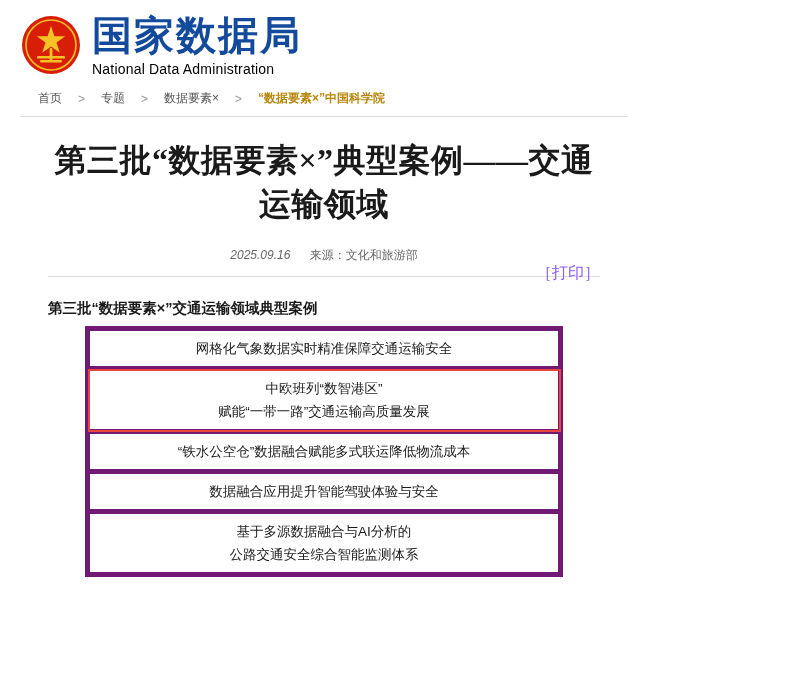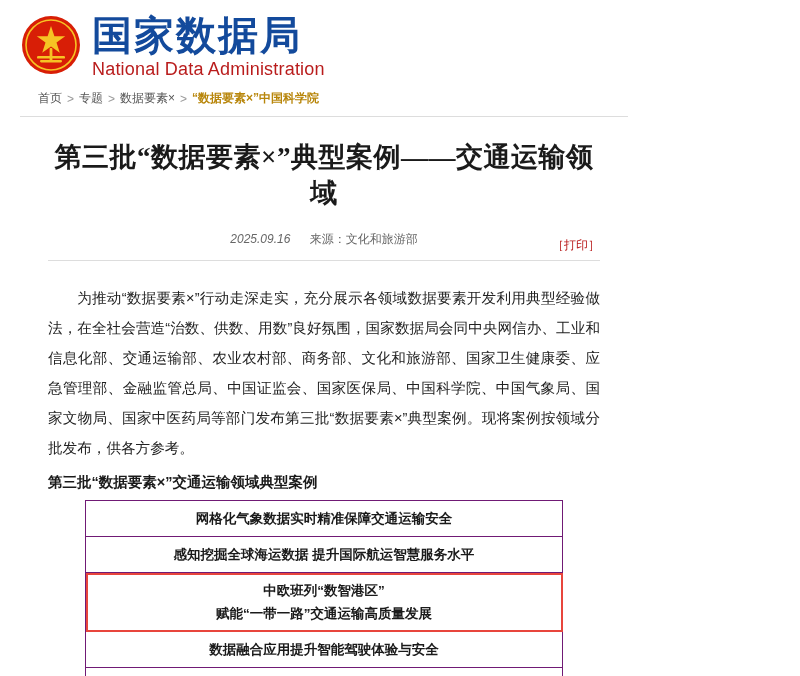--- a/index.html
+++ b/index.html
@@ -41,35 +41,35 @@
   }
   .logo-cn {
     font-family: "Liberation Serif", serif;
     font-size: 40px;
     font-weight: bold;
     color: #134a9c;
     letter-spacing: 2px;
     line-height: 44px;
   }
   .logo-en {
-    font-size: 18px;
-    color: #b91c1c;
+    font-size: 14px;
+    color: #000000;
     letter-spacing: 0.2px;
     line-height: 18px;
     margin-top: 2px;
   }
 
   
   .breadcrumb {
     margin: 12px 0 0 38px;
     font-size: 12px;
     color: #555555;
     display: flex;
     align-items: center;
-    gap: 5px;
+    gap: 16px;
   }
   .breadcrumb a {
     color: #555555;
     text-decoration: none;
   }
   .breadcrumb .sep {
     color: #999999;
   }
   .breadcrumb .current {
     color: #b8860b;
@@ -81,40 +81,40 @@
     border-top: 1px solid #dddddd;
   }
 
   
   .article {
     padding: 0 48px;
   }
   .article-title {
     text-align: center;
     font-family: "Liberation Serif", serif;
-    font-size: 27px;
+    font-size: 32px;
     font-weight: bold;
     color: #1a1a1a;
     margin: 22px 0 0 0;
     letter-spacing: 0.5px;
   }
   .meta-row {
     position: relative;
     text-align: center;
     margin-top: 20px;
     font-size: 12px;
     color: #666666;
   }
   .meta-row .date { margin-right: 16px; font-style: italic; }
   .print-link {
     position: absolute;
     right: 0;
-    top: 6px;
-    font-size: 12px;
-    color: #b91c1c;
+    top: 16px;
+    font-size: 16px;
+    color: #8b5cf6;
     text-decoration: none;
   }
   .meta-rule {
     margin-top: 12px;
     border-top: 1px solid #dddddd;
   }
 
   
   .body-text {
     margin-top: 22px;
@@ -136,27 +136,26 @@
     margin-top: 10px;
     color: #1a1a1a;
   }
   .case-table {
     width: 478px;
     margin: 8px auto 0 auto;
     border-collapse: collapse;
     table-layout: fixed;
   }
   .case-table td {
-    border: 1px solid #701a75;
+    border: 5px solid #701a75;
     text-align: center;
     font-size: 13.5px;
     line-height: 23px;
     padding: 6px 8px;
     color: #1a1a1a;
-    font-weight: bold;
   }
   .case-table td.highlight {
     outline: 2px solid #e8453c;
     outline-offset: -2px;
   }
 </style>
 </head>
 <body>
 
 <div class="page">
@@ -194,38 +193,37 @@
     <h1 class="article-title">第三批“数据要素×”典型案例——交通运输领域</h1>
 
     <div class="meta-row">
       <span class="date">2025.09.16</span>
       <span>来源：文化和旅游部</span>
       <a class="print-link" href="#">［打印］</a>
     </div>
     <div class="meta-rule"></div>
 
     <div class="body-text">
-      <p class="indent2">为推动“数据要素×”行动走深走实，充分展示各领域数据要素开发利用典型经验做法，在全社会营造“治数、供数、用数”良好氛围，国家数据局会同中央网信办、工业和信息化部、交通运输部、农业农村部、商务部、文化和旅游部、国家卫生健康委、应急管理部、金融监管总局、中国证监会、国家医保局、中国科学院、中国气象局、国家文物局、国家中医药局等部门发布第三批“数据要素×”典型案例。现将案例按领域分批发布，供各方参考。</p>
     </div>
 
     <div class="table-title">第三批“数据要素×”交通运输领域典型案例</div>
 
     <table class="case-table">
       <tbody>
         <tr>
           <td>网格化气象数据实时精准保障交通运输安全</td>
         </tr>
         <tr>
-          <td>感知挖掘全球海运数据 提升国际航运智慧服务水平</td>
-        </tr>
-        <tr>
           <td class="highlight" style="white-space: pre-line;">中欧班列“数智港区”
 赋能“一带一路”交通运输高质量发展</td>
         </tr>
         <tr>
+          <td>“铁水公空仓”数据融合赋能多式联运降低物流成本</td>
+        </tr>
+        <tr>
           <td>数据融合应用提升智能驾驶体验与安全</td>
         </tr>
         <tr>
           <td style="white-space: pre-line;">基于多源数据融合与AI分析的
 公路交通安全综合智能监测体系</td>
         </tr>
       </tbody>
     </table>
 
   </div>

